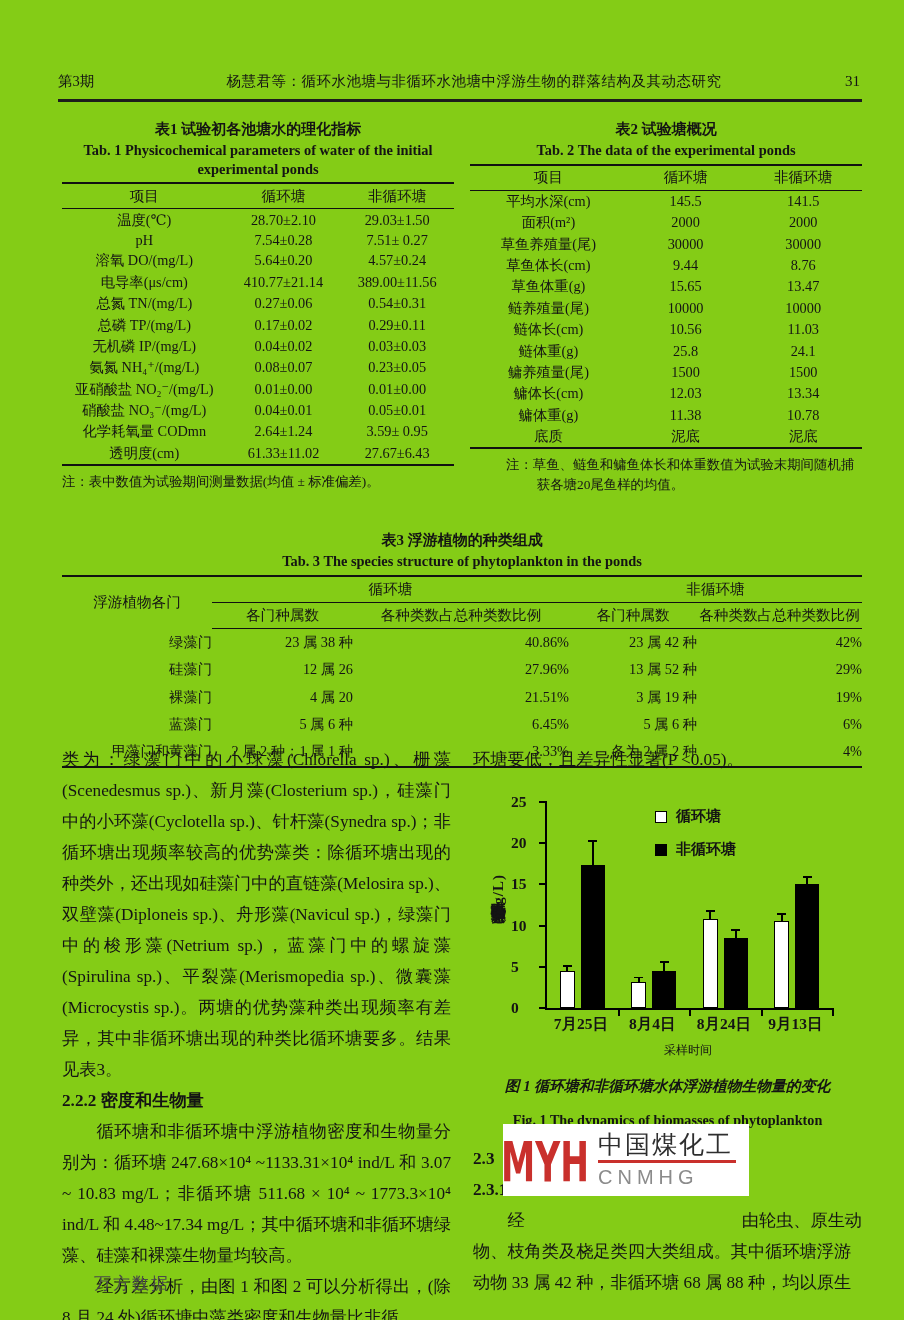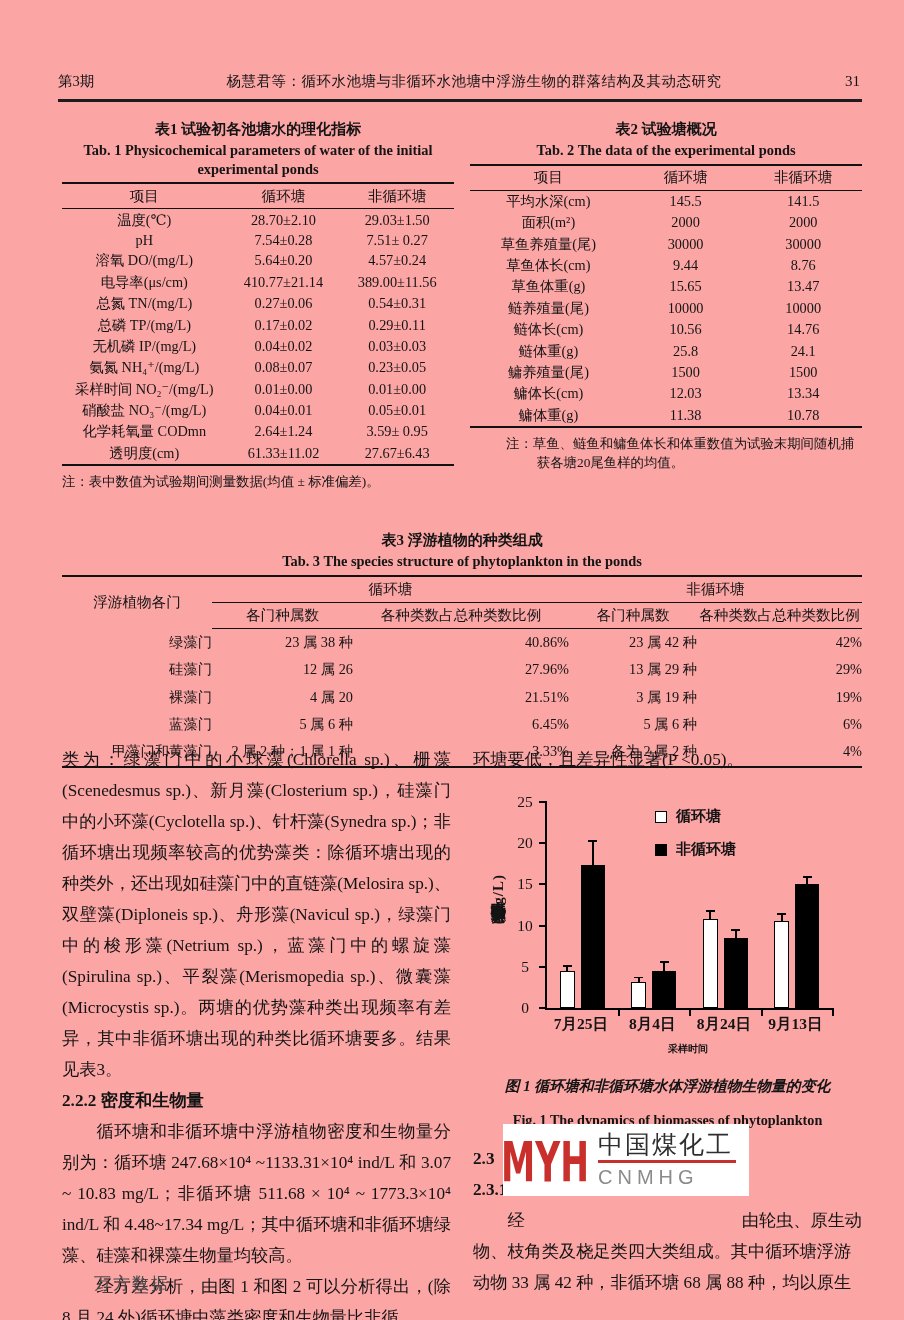--- a/index.html
+++ b/index.html
@@ -1,16 +1,16 @@
 <!DOCTYPE html>
 <html><head>
 <meta charset="utf-8">
 <style>
   html,body{margin:0;padding:0;background:#e8e8e8;}
-  .page{position:relative;width:904px;height:1320px;background:#fca5a5;margin:0 auto;
+  .page{position:relative;width:904px;height:1320px;background:#84cc16;margin:0 auto;
         font-family:"Liberation Serif","DejaVu Serif",serif;color:#141414;overflow:hidden;}
 
   
   .header-row{position:absolute;left:58px;top:72px;width:802px;display:flex;align-items:baseline;font-size:14.5px;}
   .header-issue{width:90px;}
   .header-title{flex:1;text-align:center;letter-spacing:.5px;}
   .header-page{width:60px;text-align:right;font-size:15px;}
   .head-rule{position:absolute;left:58px;top:99px;width:804px;height:2.5px;background:#1c1c1c;}
 
   
@@ -42,30 +42,30 @@
   .splitline{display:flex;font-size:17.2px;line-height:31px;}
   .splitline .st{padding-left:2em;}
   .splitline .sp{flex:1;}
 
   
   .chart{position:relative;width:389px;height:285px;margin-top:6px;}
   .ylab{position:absolute;left:16px;top:21px;height:206px;writing-mode:vertical-rl;transform:rotate(180deg);
         text-align:center;font-weight:bold;font-size:15px;letter-spacing:1px;}
   .plot{position:absolute;left:72px;top:21px;width:286px;height:206px;
         border-left:2px solid #000;border-bottom:2px solid #000;}
-  .yt{position:absolute;left:-36px;width:28px;text-align:center;font-weight:normal;font-size:15.5px;transform:translateY(-50%);}
+  .yt{position:absolute;left:-36px;width:28px;text-align:left;font-weight:bold;font-size:15.5px;transform:translateY(-50%);}
   .ytick{position:absolute;left:-8px;width:8px;height:2px;background:#000;transform:translateY(-50%);}
   .xtick{position:absolute;bottom:-8px;width:2px;height:8px;background:#000;}
   .bar{position:absolute;bottom:0;box-sizing:border-box;}
   .bar.w{background:#fff;border:1.6px solid #000;}
   .bar.b{background:#000;}
   .estem{position:absolute;width:1.6px;background:#000;}
   .ecap{position:absolute;height:1.6px;background:#000;}
   .xcat{position:absolute;top:233px;transform:translateX(-50%);font-weight:bold;font-size:15.5px;white-space:nowrap;}
-  .xaxis-label{position:absolute;top:261px;left:215px;transform:translateX(-50%);font-weight:bold;font-size:10px;}
+  .xaxis-label{position:absolute;top:261px;left:215px;transform:translateX(-50%);font-weight:normal;font-size:12px;}
   .legend{position:absolute;left:182px;top:26px;}
   .litem{display:flex;align-items:center;gap:9px;font-weight:bold;font-size:15px;margin-bottom:14px;}
   .sq{width:12px;height:12px;flex:0 0 auto;}
   .sqw{border:1.6px solid #000;background:#fff;box-sizing:border-box;}
   .sqb{background:#000;}
 
   .caption{text-align:center;font-weight:bold;margin-top:2px;}
   .capcn{font-size:14.8px;margin:9px;line-height:1.55;font-style:italic;}
   .capen{font-size:14.2px;margin:12px;line-height:1.5;}
   .sect{margin-top:10px;}
@@ -139,21 +139,21 @@
               <td>无机磷 IP/(mg/L)</td>
               <td>0.04±0.02</td>
               <td>0.03±0.03</td>
             </tr>
             <tr>
               <td>氨氮 NH₄⁺/(mg/L)</td>
               <td>0.08±0.07</td>
               <td>0.23±0.05</td>
             </tr>
             <tr>
-              <td>采样时间 NO₂⁻/(mg/L)</td>
+              <td>亚硝酸盐 NO₂⁻/(mg/L)</td>
               <td>0.01±0.00</td>
               <td>0.01±0.00</td>
             </tr>
             <tr>
               <td>硝酸盐 NO₃⁻/(mg/L)</td>
               <td>0.04±0.01</td>
               <td>0.05±0.01</td>
             </tr>
             <tr>
               <td>化学耗氧量 CODmn</td>
@@ -208,41 +208,46 @@
               <td>13.47</td>
             </tr>
             <tr>
               <td>鲢养殖量(尾)</td>
               <td>10000</td>
               <td>10000</td>
             </tr>
             <tr>
               <td>鲢体长(cm)</td>
               <td>10.56</td>
-              <td>14.76</td>
+              <td>11.03</td>
             </tr>
             <tr>
               <td>鲢体重(g)</td>
               <td>25.8</td>
               <td>24.1</td>
             </tr>
             <tr>
               <td>鳙养殖量(尾)</td>
               <td>1500</td>
               <td>1500</td>
             </tr>
             <tr>
               <td>鳙体长(cm)</td>
               <td>12.03</td>
               <td>13.34</td>
             </tr>
             <tr>
               <td>鳙体重(g)</td>
               <td>11.38</td>
               <td>10.78</td>
+            </tr>
+            <tr>
+              <td>底质</td>
+              <td>泥底</td>
+              <td>泥底</td>
             </tr>
           </tbody>
       </table>
       <p class="t-note hang">注：草鱼、鲢鱼和鳙鱼体长和体重数值为试验末期间随机捕获各塘20尾鱼样的均值。</p>
     </div>
   </div>
 
   <div class="t3wrap">
     <p class="t-title-cn">表3  浮游植物的种类组成</p>
     <p class="t-title-en">Tab. 3  The species structure of phytoplankton in the ponds</p>
@@ -272,21 +277,21 @@
             <td>绿藻门</td>
             <td>23 属 38 种</td>
             <td>40.86%</td>
             <td>23 属 42 种</td>
             <td>42%</td>
           </tr>
           <tr>
             <td>硅藻门</td>
             <td>12 属 26</td>
             <td>27.96%</td>
-            <td>13 属 29 种</td>
+            <td>13 属 52 种</td>
             <td>29%</td>
           </tr>
           <tr>
             <td>裸藻门</td>
             <td>4 属 20</td>
             <td>21.51%</td>
             <td>3 属 19 种</td>
             <td>19%</td>
           </tr>
           <tr>

